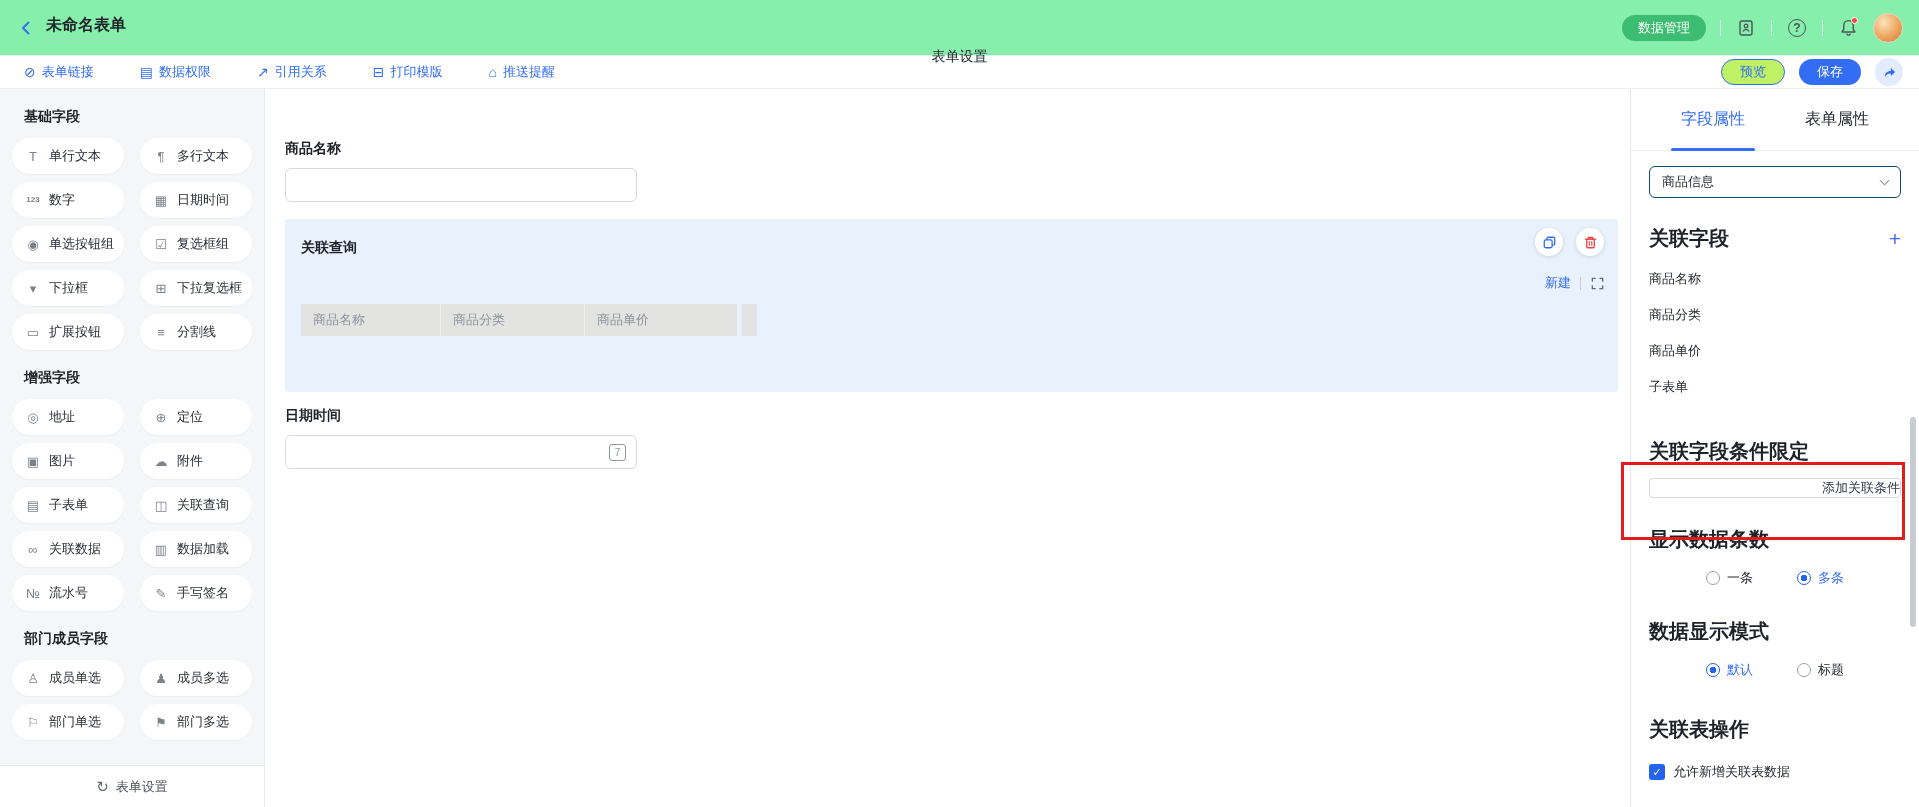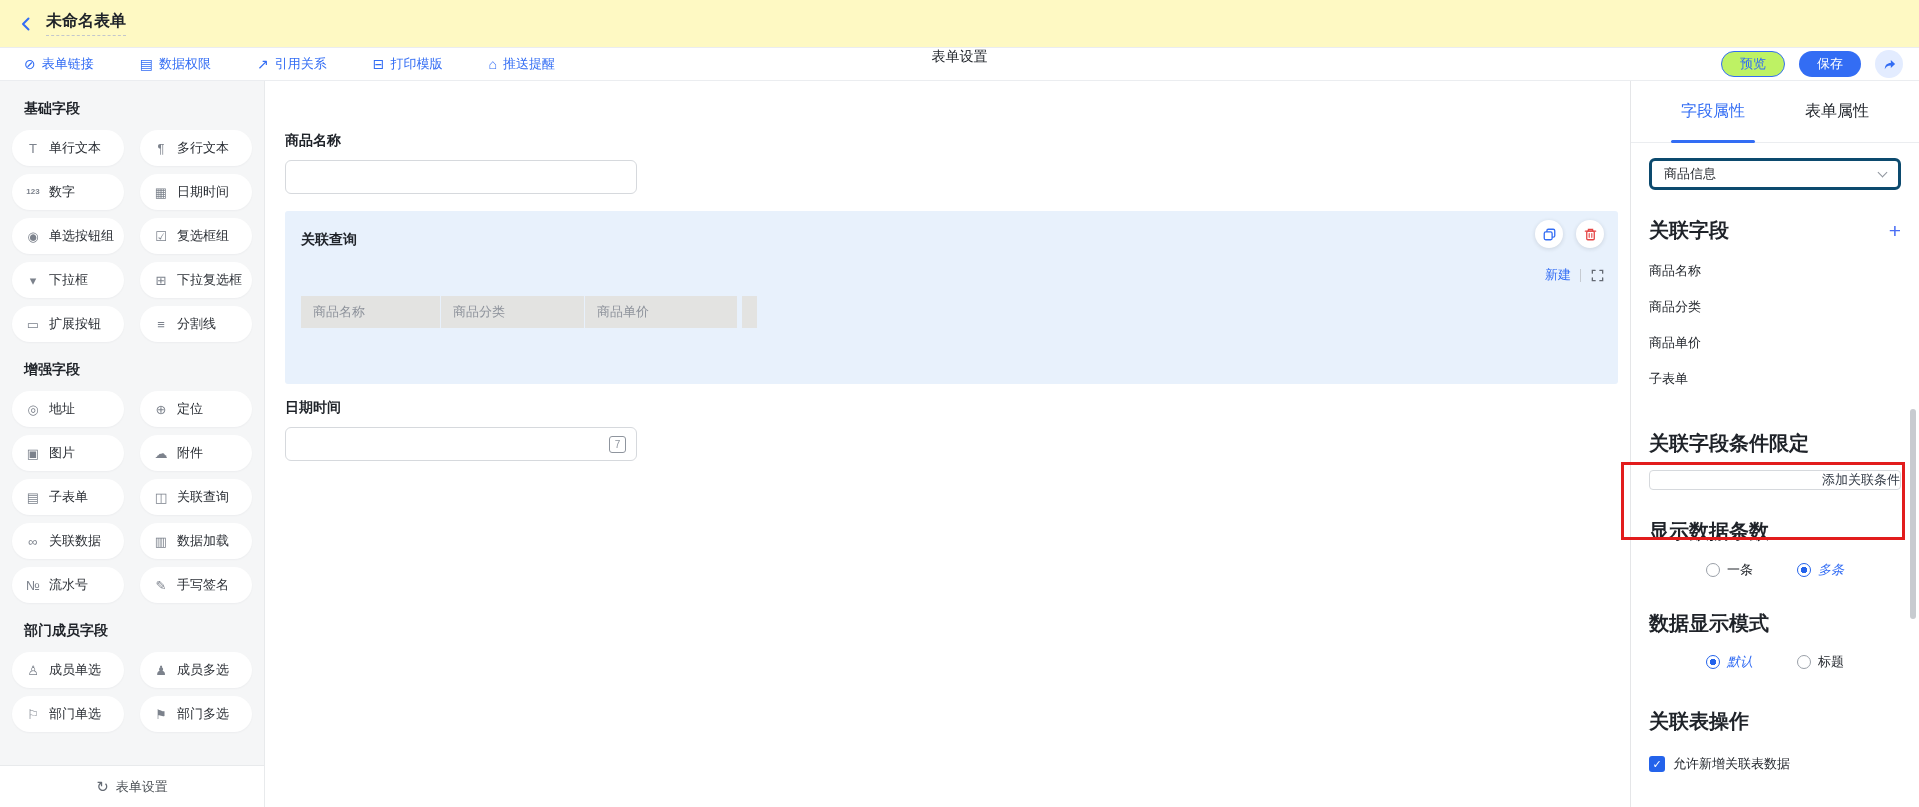--- a/index.html
+++ b/index.html
@@ -1,21 +1,21 @@
 <!DOCTYPE html>
 <html><head>
 <meta charset="utf-8">
 <style>
   * { margin:0; padding:0; box-sizing:border-box; }
   html,body { width:1919px; height:807px; }
   body { font-family:"Liberation Sans","DejaVu Sans",sans-serif; color:#1f2329; background:#fff; overflow:hidden; }
   .app { position:relative; width:1919px; height:807px; display:flex; flex-direction:column; }
 
   
-  .hdr { height:48px; display:flex; align-items:center; border-bottom:1px solid #ebedf0; padding:0 16px; position:relative; background:#fef9c3; flex:none;}
+  .hdr { height:56px; display:flex; align-items:center; border-bottom:1px solid #ebedf0; padding:0 16px; position:relative; background:#86efac; flex:none;}
   .hdr-left { display:flex; align-items:center; gap:10px; }
   .back { width:20px; height:20px; display:flex; align-items:center; justify-content:center; cursor:pointer; }
   .title { font-size:16px; font-weight:bold; border-bottom:1px dashed #c3c7cd; padding-bottom:3px; }
   .hdr-tabs { position:absolute; left:0; right:0; top:0; height:48px; display:flex; justify-content:center; align-items:center; gap:48px; pointer-events:none;flex-direction:column; }
   .hdr-tab { pointer-events:auto; font-size:14px; height:48px; display:flex; align-items:center; position:relative; cursor:pointer; color:#1f2329; }
   .hdr-tab.active { color:#336df4; }
   .hdr-tab.active::after { content:""; position:absolute; left:0; right:0; bottom:0; height:3px; border-radius:2px; background:#336df4; }
   .hdr-right { margin-left:auto; display:flex; align-items:center; gap:14px; }
   .btn-green { background:#3dbd72; color:#fff; font-size:13px; border:none; border-radius:15px; height:26px; padding:0 16px; cursor:pointer; }
   .vsep { width:1px; height:16px; background:#e0e2e6; }
@@ -64,35 +64,35 @@
   .date-wrap { margin-top:15px; }
   .cal-icon { position:absolute; right:10px; top:8px; width:17px; height:17px; border:1.5px solid #8f959e; border-radius:3px; color:#8f959e; font-size:10px; display:flex; align-items:center; justify-content:center; cursor:pointer; }
 
   
   .panel { width:289px; border-left:1px solid #e5e6e8; background:#fff; position:relative; flex:none; font-size:13px; }
   .p-tabs { height:62px; border-bottom:1px solid #ebedf0; display:flex; align-items:center; justify-content:center; gap:60px; }
   .p-tab { font-size:16px; height:62px; display:flex; align-items:center; position:relative; cursor:pointer; }
   .p-tab.active { color:#336df4; }
   .p-tab.active::after { content:""; position:absolute; left:-10px; right:-10px; bottom:0; height:3px; border-radius:2px; background:#336df4; }
   .p-body { padding:15px 18px 0; }
-  .p-select { height:32px; border:3px solid #0c4a6e; border-radius:6px; display:flex; align-items:center; padding:0 12px; cursor:pointer; justify-content:space-between; }
+  .p-select { height:32px; border:1px solid #0c4a6e; border-radius:6px; display:flex; align-items:center; padding:0 12px; cursor:pointer; justify-content:space-between; }
   .chev { width:7px; height:7px; border-right:1.6px solid #8f959e; border-bottom:1.6px solid #8f959e; transform:rotate(45deg); margin-top:-4px; }
   .p-row-title { font-size:20px; font-weight:bold; }
   .lf-head { margin-top:27px; display:flex; align-items:center; justify-content:space-between; }
   .plus { color:#4a6ef5; font-size:21px; line-height:16px; font-weight:normal; cursor:pointer; }
   .lf-list { margin-top:4px; }
   .lf-item { margin-top:18px; color:#1f2329; }
   .cond-title { margin-top:42px; }
   .add-cond { margin-top:13px; width:100%; height:20px; background:#fff; border:1px solid #d6d9dd; border-radius:4px; font-size:13px; color:#323a45; cursor:pointer; font-family:inherit;text-align:right; }
   .count-title { margin-top:28px; }
   .opt-row { margin-top:16px; display:flex; justify-content:center; gap:44px; }
   .opt { display:flex; align-items:center; gap:7px; cursor:pointer; }
   .radio { width:14px; height:14px; border-radius:50%; border:1.5px solid #9aa0a8; background:#fff; flex:none; }
   .radio.sel { border:1.5px solid #2463eb; background:radial-gradient(circle at center, #2463eb 0 3px, #fff 3.4px); }
-  .opt .olabel.sel { color:#336df4;font-style:italic; }
+  .opt .olabel.sel { color:#336df4; }
   .mode-title { margin-top:31px; }
   .ops-title { margin-top:37px; }
   .cb-row { margin-top:20px; display:flex; align-items:center; gap:8px; cursor:pointer; }
   .cbox { width:16px; height:16px; border-radius:3px; background:#2463eb; color:#fff; font-size:11px; display:flex; align-items:center; justify-content:center; flex:none; }
   .perm-title { margin-top:36px; }
   .scrollbar { position:absolute; right:3px; top:328px; width:6px; height:210px; border-radius:3px; background:#c8cbd0; }
 
   .hl-red { position:absolute; left:1621px; top:462px; width:284px; height:78px; border:3px solid #e21c1c; pointer-events:none; z-index:5; }
 
   svg { display:block; }
@@ -107,20 +107,44 @@
       <div class="back">
         <svg width="16" height="16" viewBox="0 0 16 16">
             <path d="M10.5 2.5 5 8l5.5 5.5" fill="none" stroke="#336df4" stroke-width="2" stroke-linecap="round" stroke-linejoin="round"></path>
           </svg>
       </div>
       <div class="title">未命名表单</div>
     </div>
     <div class="hdr-tabs">
       <div class="hdr-tab active">表单设计</div>
       <div class="hdr-tab">表单设置</div>
+    </div>
+    <div class="hdr-right">
+      <button class="btn-green">数据管理</button>
+      <div class="vsep"></div>
+      <div class="hicon">
+        <svg width="18" height="18" viewBox="0 0 18 18">
+            <rect x="3" y="2" width="12" height="14" rx="2" fill="none" stroke="#4e5358" stroke-width="1.4"></rect>
+            <circle cx="9" cy="7" r="1.8" fill="none" stroke="#4e5358" stroke-width="1.3"></circle>
+            <path d="M6 12.5c.6-1.5 1.7-2.2 3-2.2s2.4.7 3 2.2" fill="none" stroke="#4e5358" stroke-width="1.3"></path>
+          </svg>
+      </div>
+      <div class="vsep"></div>
+      <div class="hicon">
+          <div class="qmark">?</div>
+        </div>
+      <div class="vsep"></div>
+      <div class="hicon">
+        <svg width="19" height="19" viewBox="0 0 20 20">
+            <path d="M10 2.8c-3 0-5 2.3-5 5.1V12l-1.7 2.7h13.4L15 12V7.9c0-2.8-2-5.1-5-5.1z" fill="none" stroke="#4e5358" stroke-width="1.5" stroke-linejoin="round"></path>
+            <path d="M8.3 17a1.9 1.9 0 0 0 3.4 0" fill="none" stroke="#4e5358" stroke-width="1.5" stroke-linecap="round"></path>
+          </svg>
+        <span class="reddot"></span>
+      </div>
+      <div class="avatar"></div>
     </div>
   </div>
 
   <div class="tbar">
     <div class="tbar-left" id="toolbar-items">
         <div class="titem">
           <span class="tglyph">⊘</span>
           <span>表单链接</span>
         </div>
         <div class="titem">

